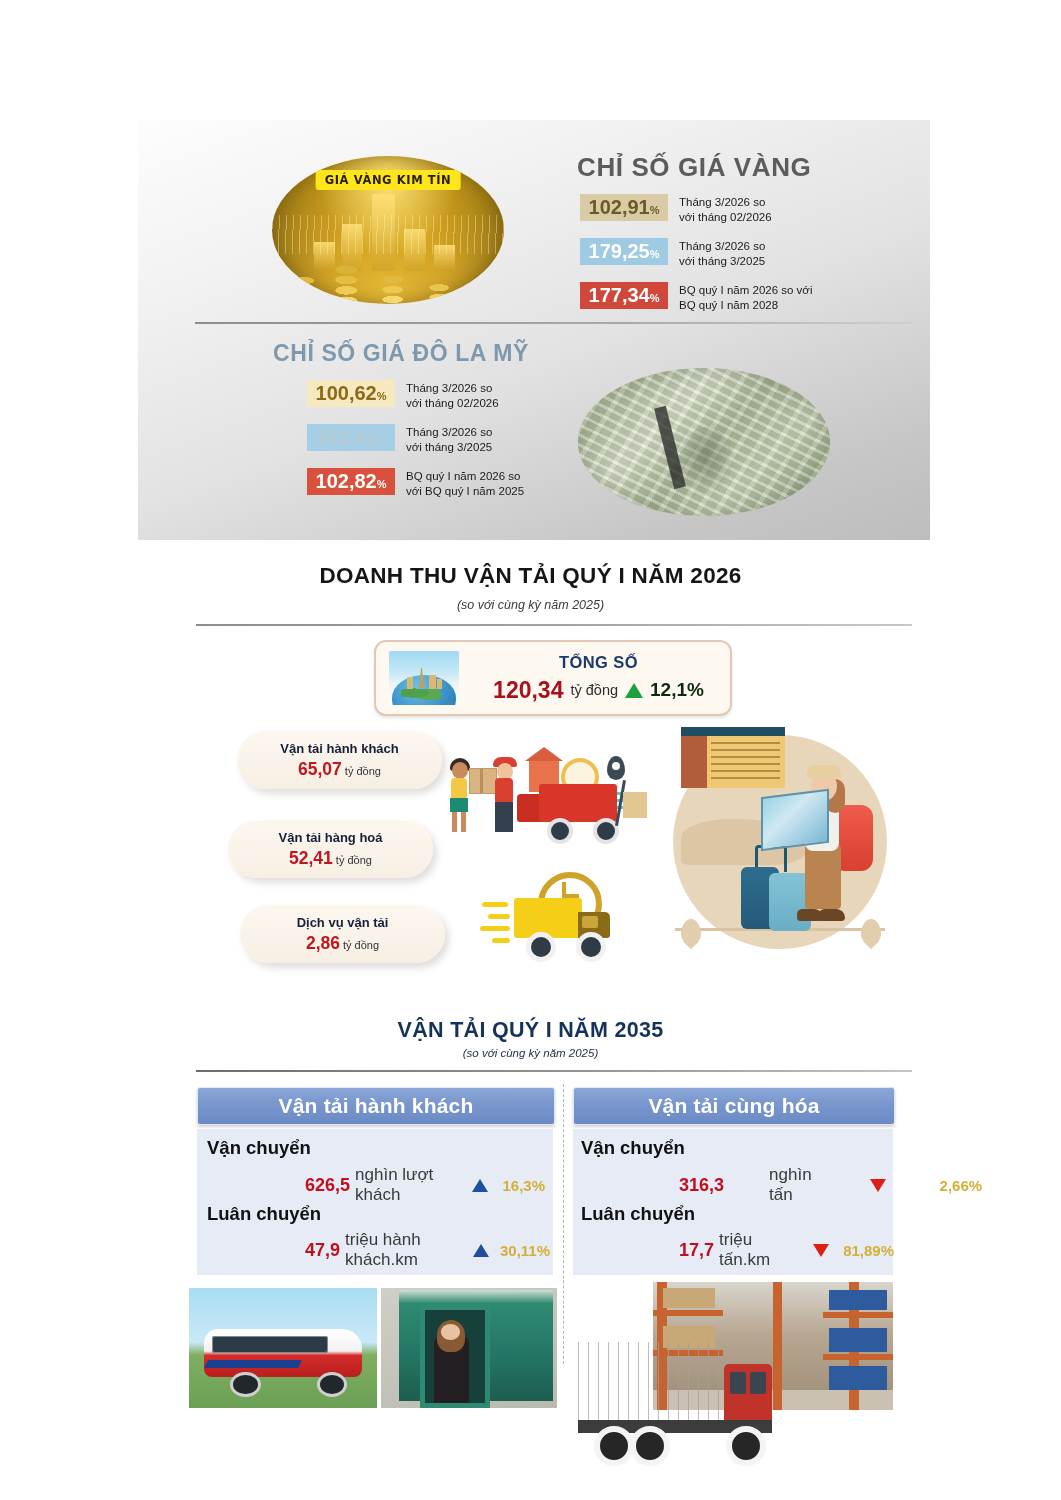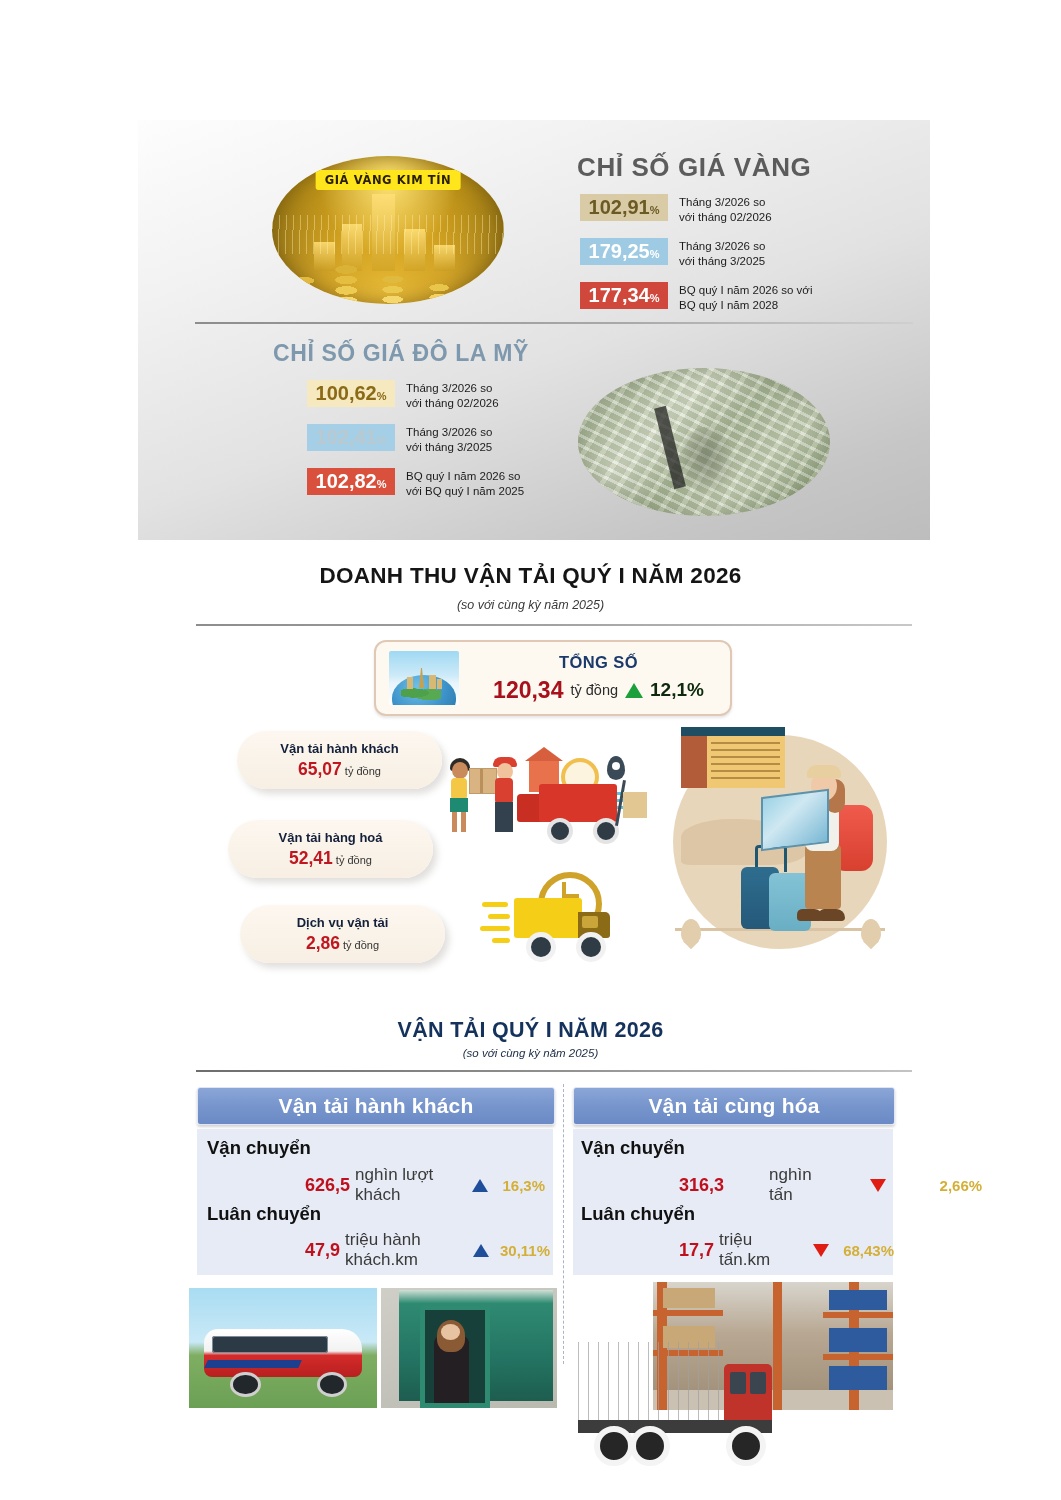--- a/index.html
+++ b/index.html
@@ -606,21 +606,21 @@
   <div class="trav-pants"></div>
   <div class="trav-body"></div>
   <div class="trav-hair"></div>
   <div class="trav-head"></div>
   <div class="trav-cap"></div>
   <div class="trav-map"></div>
   <div class="trav-shoe" style="left:132px"></div>
   <div class="trav-shoe" style="left:154px"></div>
 </div>
 
-<div class="sec3-title">VẬN TẢI QUÝ I NĂM 2026</div>
+<div class="sec3-title">VẬN TẢI QUÝ I NĂM 2035</div>
 <div class="sec3-sub">(so với  cùng kỳ năm 2025)</div>
 <div class="sec3-rule"></div>
 <div class="vdash"></div>
 
 <div class="col-head" style="left:197px; top:1087px; width:356px;">Vận tải hành khách</div>
 <div class="col-panel" style="left:197px; top:1129px; width:356px; height:146px;"></div>
 
 <div class="metric-name" style="left:207px; top:1137px;">Vận chuyển</div>
 <div class="metric-row" style="left:305px; top:1165px; width:240px;">
   <span class="m-val">626,5</span>
@@ -662,21 +662,21 @@
   <span class="m-unit">nghìn tấn</span>
   <span class="m-tri-down" style="margin-left:18px"></span>
   <span class="m-pct" style="margin-left:14px">2,66%</span>
 </div>
 
 <div class="metric-name" style="left:581px; top:1203px;">Luân chuyển</div>
 <div class="metric-row" style="left:679px; top:1230px; width:215px;">
   <span class="m-val">17,7</span>
   <span class="m-unit">triệu tấn.km</span>
   <span class="m-tri-down" style="margin-left:18px"></span>
-  <span class="m-pct" style="margin-left:14px">68,43%</span>
+  <span class="m-pct" style="margin-left:14px">81,89%</span>
 </div>
 
 <div class="ph ph-wh" style="left:653px; top:1282px; width:240px; height:128px;">
   <div class="wh-floor"></div>
   <div class="wh-rack" style="left:4px; top:0; width:10px; height:100%"></div>
   <div class="wh-rack" style="left:120px; top:0; width:9px; height:100%"></div>
   <div class="wh-rack" style="left:196px; top:0; width:10px; height:100%"></div>
   <div class="wh-rack" style="left:0; top:28px; width:70px; height:6px"></div>
   <div class="wh-rack" style="left:0; top:68px; width:70px; height:6px"></div>
   <div class="wh-rack" style="left:170px; top:30px; width:70px; height:6px"></div>

